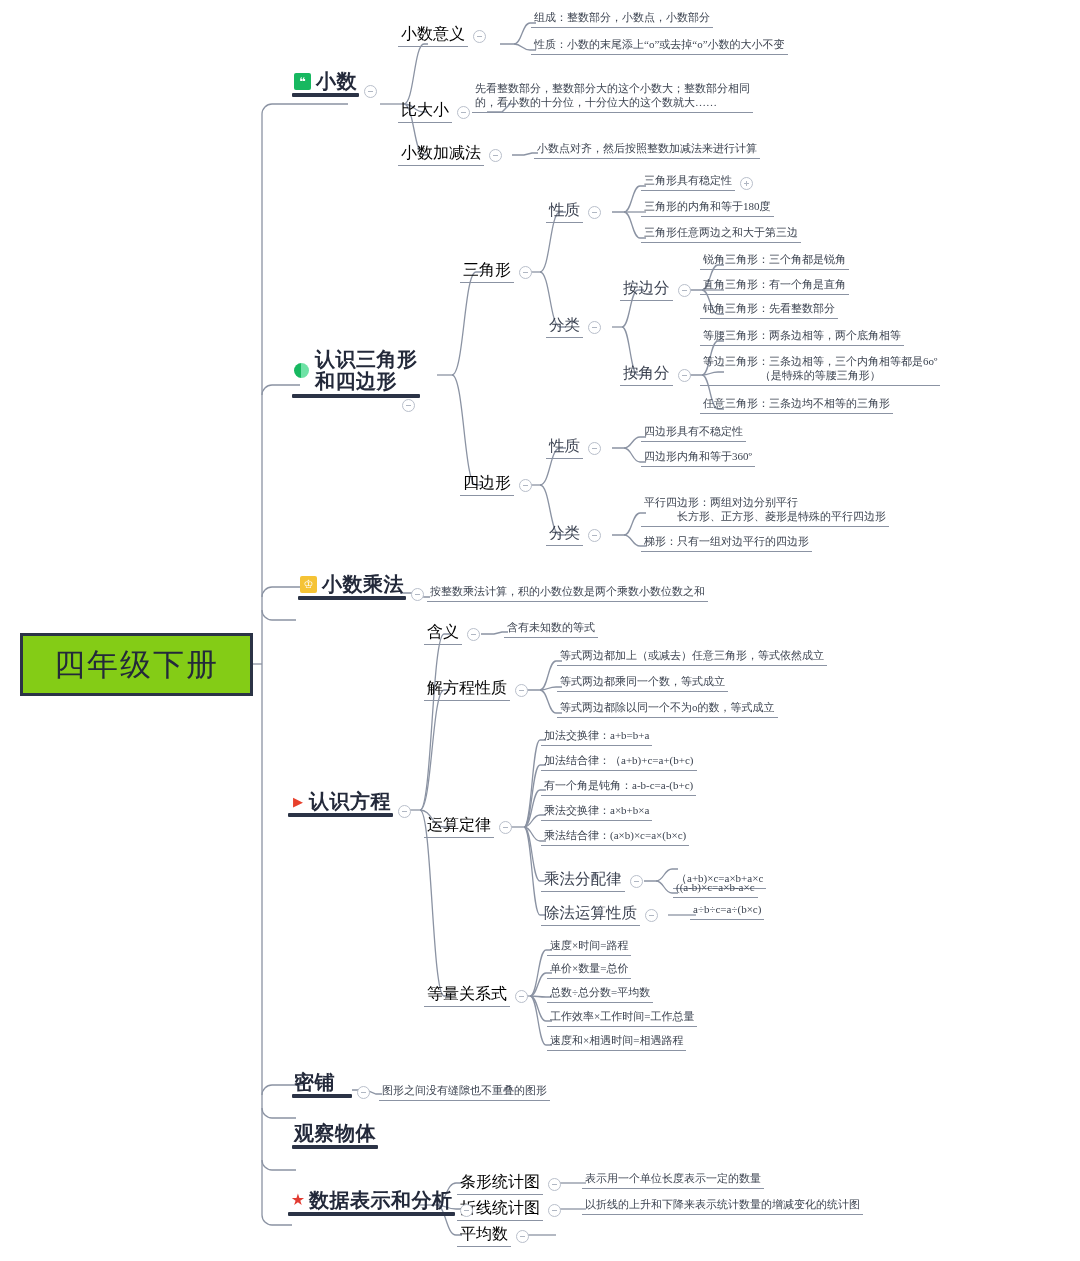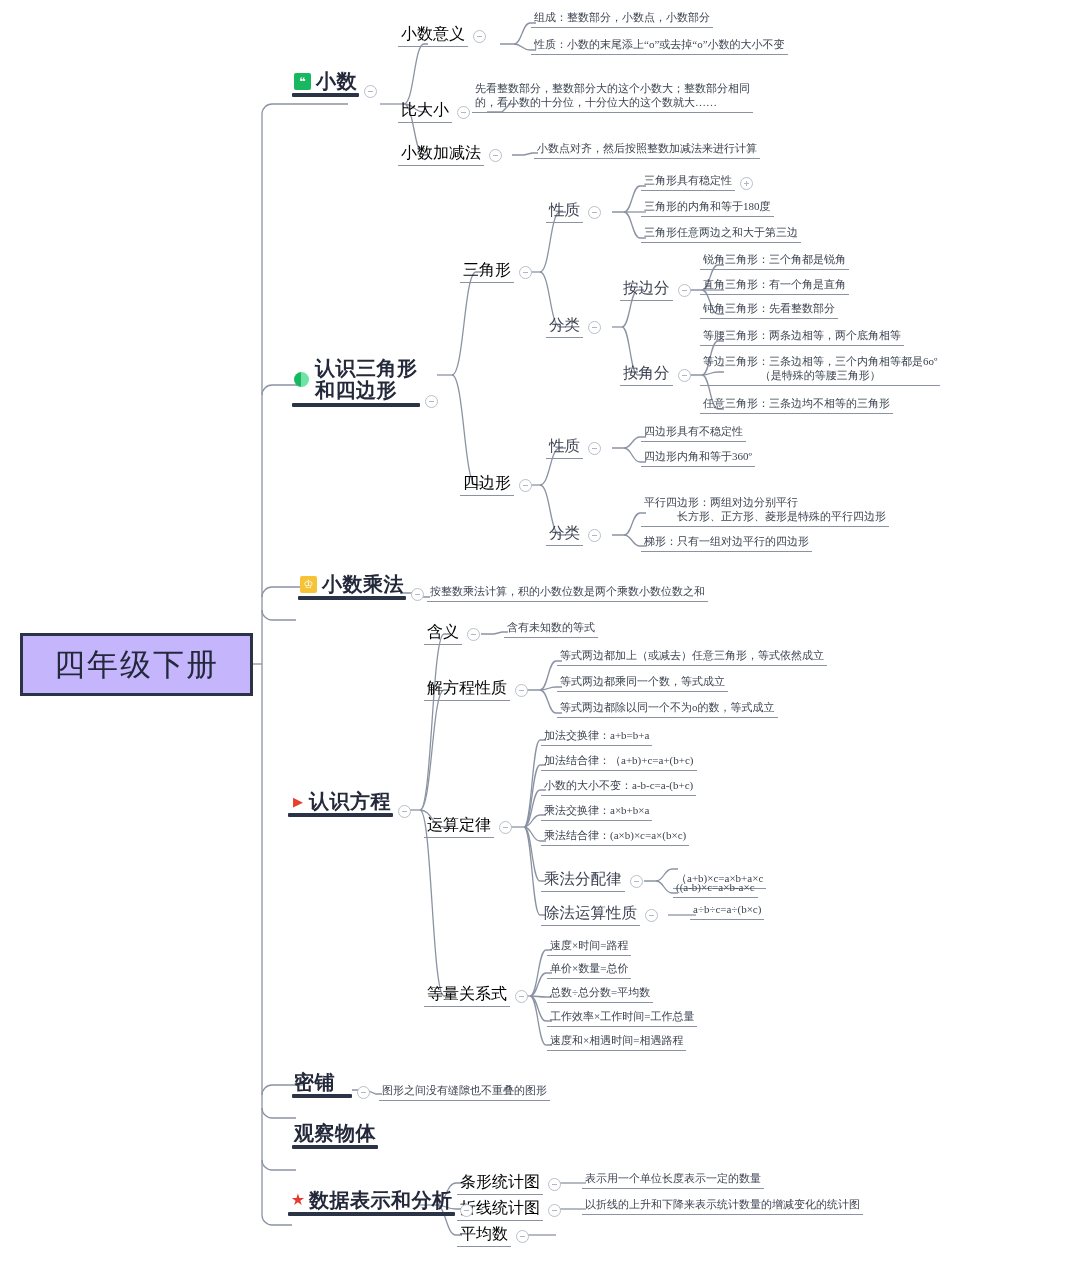--- a/index.html
+++ b/index.html
@@ -21,21 +21,21 @@
     left:0;top:0;
     width:1080px;height:1261px;
     pointer-events:none;
   }
   
   .root-node{
     position:absolute;
     left:20px; top:633px;
     width:233px; height:63px;
     border:3px solid #2b3346;
-    background:#c4b5fd;
+    background:#84cc16;
     display:flex;align-items:center;justify-content:center;
     box-sizing:border-box;
     z-index:5;
   }
   .root-node .root-label{
     font-size:31px;
     letter-spacing:2px;
     color:#23293a;
     white-space:nowrap;
   }
@@ -266,21 +266,21 @@
     <div class="l1-inner">
       <div class="l1-textrow">
         <span class="badge badge-quote">❝</span>
         <span class="l1-label">小数</span>
       </div>
       <div class="l1-underline"></div>
     </div>
     <span class="toggle"></span>
   </div>
 
-  <div class="l1" style="left:292px; top:357px;">
+  <div class="l1" style="left:292px; top:348px;flex-direction:column;">
     <div class="l1-inner">
       <div class="l1-textrow">
         <span class="badge badge-pie"></span>
         <span class="l1-label two-line">认识三角形
 和四边形</span>
       </div>
       <div class="l1-underline"></div>
     </div>
     <span class="toggle"></span>
   </div>
@@ -479,21 +479,21 @@
     <span class="txt">运算定律</span>
     <span class="toggle"></span>
   </div>
   <div class="node leaf underlined" style="left:541px; top:729px;">
     <span class="txt">加法交换律：a+b=b+a</span>
   </div>
   <div class="node leaf underlined" style="left:541px; top:754px;">
     <span class="txt">加法结合律：（a+b)+c=a+(b+c)</span>
   </div>
   <div class="node leaf underlined" style="left:541px; top:779px;">
-    <span class="txt">小数的大小不变：a-b-c=a-(b+c)</span>
+    <span class="txt">有一个角是钝角：a-b-c=a-(b+c)</span>
   </div>
   <div class="node leaf underlined" style="left:541px; top:804px;">
     <span class="txt">乘法交换律：a×b+b×a</span>
   </div>
   <div class="node leaf underlined" style="left:541px; top:829px;">
     <span class="txt">乘法结合律：(a×b)×c=a×(b×c)</span>
   </div>
   <div class="node lvl3 underlined" style="left:541px; top:869px;">
     <span class="txt">乘法分配律</span>
     <span class="toggle"></span>

